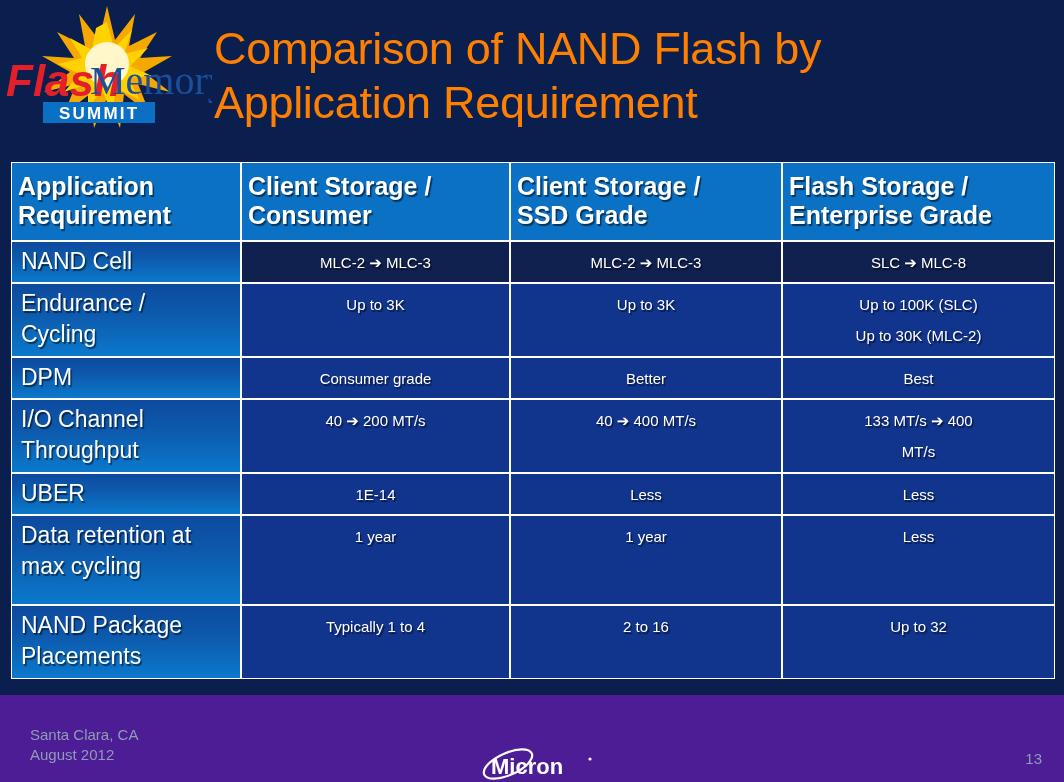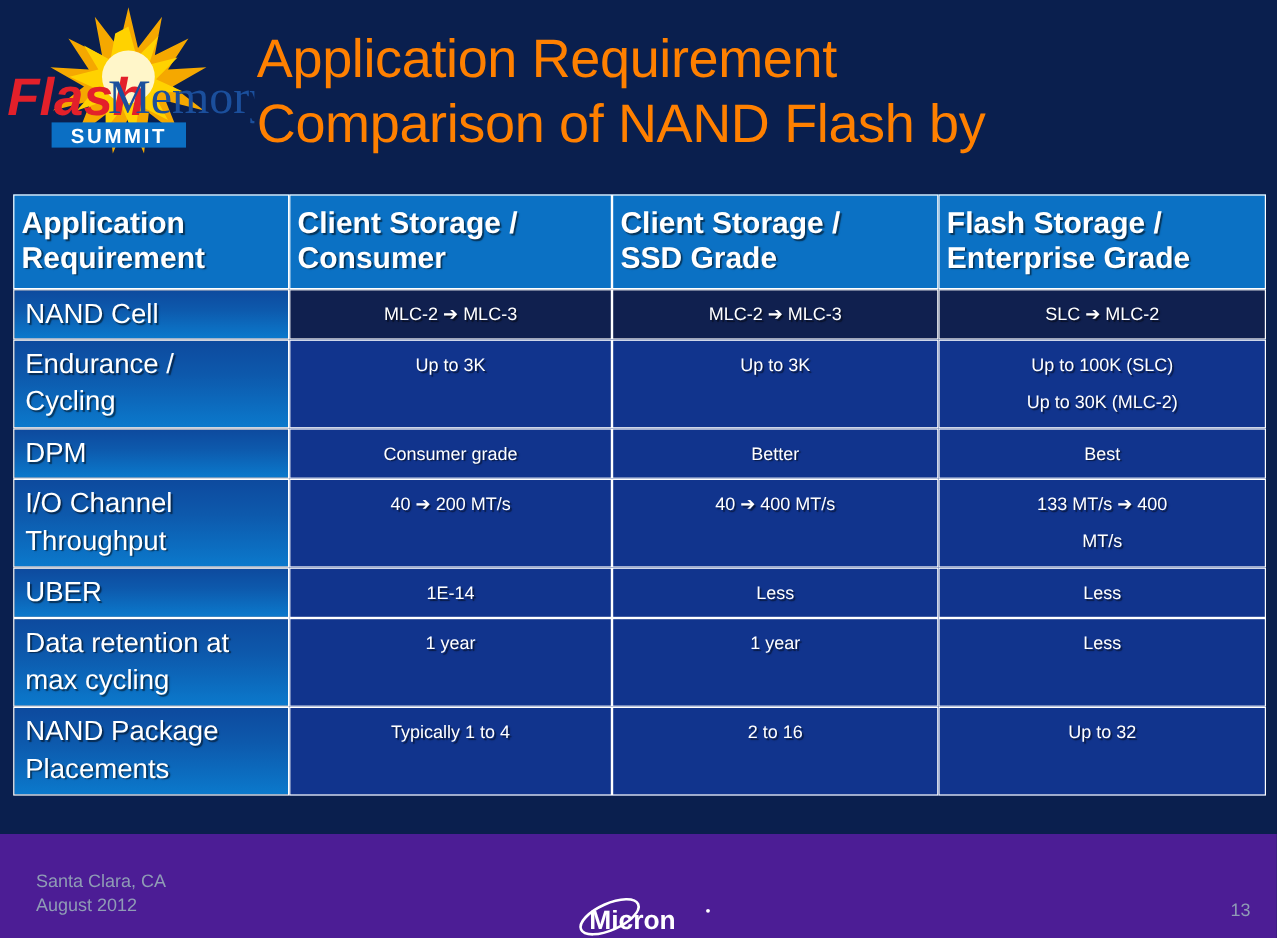--- a/index.html
+++ b/index.html
@@ -98,21 +98,21 @@
     padding: 5px 4px 4px 4px;
   }
   
   table.cmp tr.dark td.val { background: #10204f; }
 
   table.cmp tr.r-nandcell td { height: 42px; }
   table.cmp tr.r-endurance td { height: 74px; }
   table.cmp tr.r-dpm td { height: 42px; }
   table.cmp tr.r-io td { height: 74px; }
   table.cmp tr.r-uber td { height: 42px; }
-  table.cmp tr.r-retention td { height: 74px; }
+  table.cmp tr.r-retention td { height: 90px; }
   table.cmp tr.r-package td { height: 74px; }
 
   .cellline { display: block; white-space: pre; }
 
   
   .footer {
     position: absolute;
     left: 0;
     top: 695px;
     width: 1064px;
@@ -161,22 +161,22 @@
       <text x="4" y="92" font-family="&quot;Liberation Sans&quot;, sans-serif" font-size="44" font-weight="bold" font-style="italic" fill="#e3202a">Flash</text>
 
       <text x="88" y="90" font-family="&quot;Liberation Serif&quot;, serif" font-size="40" fill="#1b4f9c">Memory</text>
 
       <rect x="41" y="98" width="112" height="21" fill="#0b6fc4"></rect>
       <text x="57" y="115" font-family="&quot;Liberation Sans&quot;, sans-serif" font-size="17" font-weight="bold" letter-spacing="2.2" fill="#ffffff">SUMMIT</text>
     </svg>
   </div>
 
   <h1 class="title">
+    <span class="title-line">Comparison of NAND Flash by</span>
     <span class="title-line">Application Requirement</span>
-    <span class="title-line">Comparison of NAND Flash by</span>
   </h1>
 
   <div class="tbl-wrap">
     <table class="cmp">
       <colgroup>
         <col class="c1">
           <col class="c2">
           <col class="c3">
           <col class="c4">
       </colgroup>
@@ -205,21 +205,21 @@
           <td class="rowhead">
             <span class="cellline">NAND Cell</span>
           </td>
           <td class="val">
             <span class="cellline">MLC-2 ➔ MLC-3</span>
           </td>
           <td class="val">
             <span class="cellline">MLC-2 ➔ MLC-3</span>
           </td>
           <td class="val">
-            <span class="cellline">SLC ➔ MLC-2</span>
+            <span class="cellline">SLC ➔ MLC-8</span>
           </td>
         </tr>
 
         <tr class="r-endurance">
           <td class="rowhead">
             <span class="cellline">Endurance /</span>
             <span class="cellline">Cycling</span>
           </td>
           <td class="val">
             <span class="cellline">Up to 3K</span>

